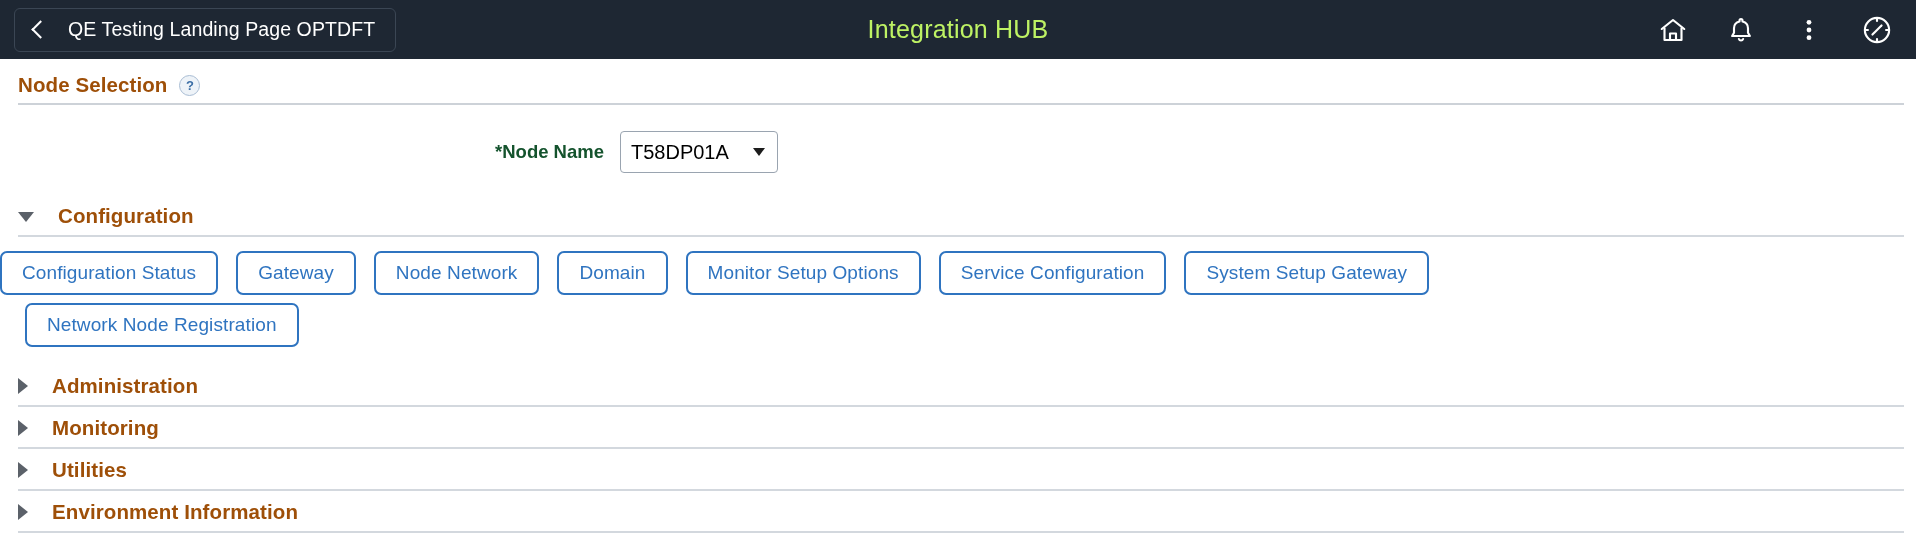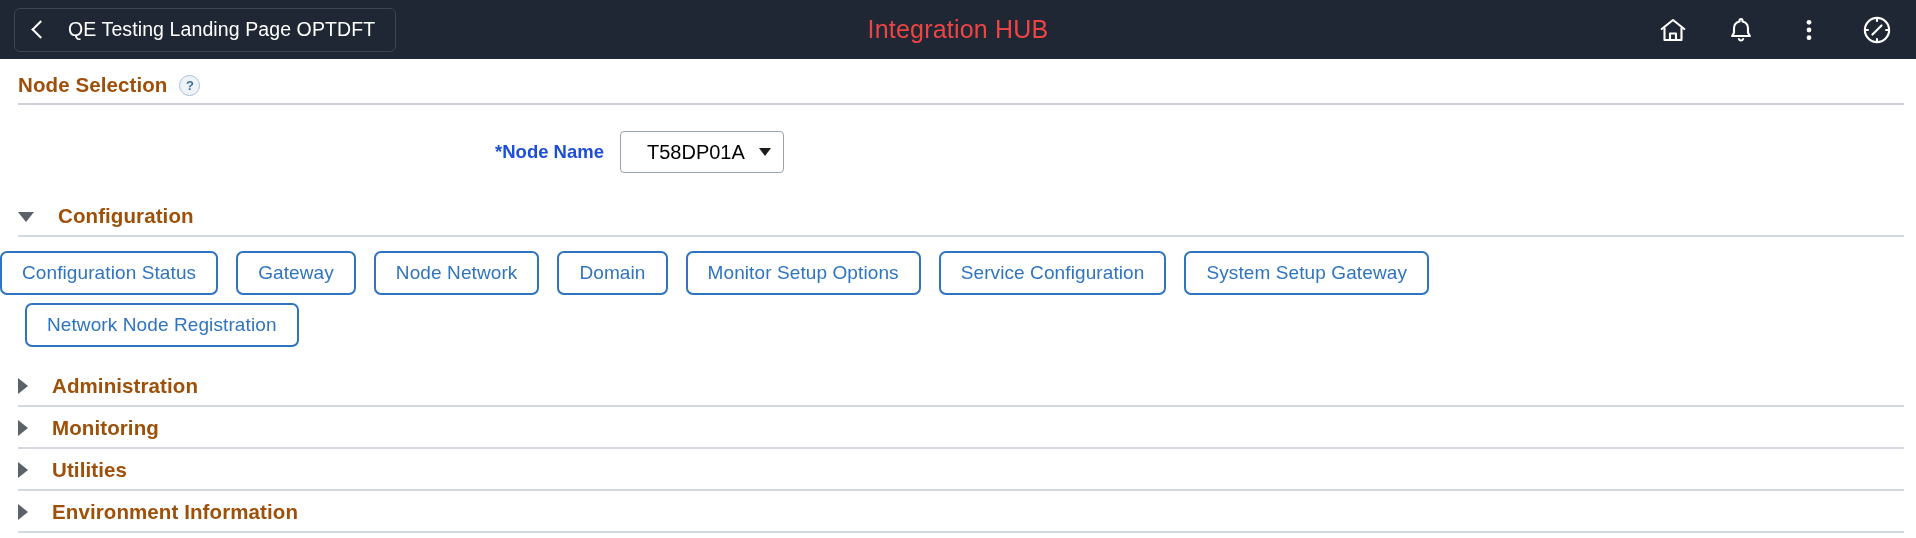--- a/index.html
+++ b/index.html
@@ -61,21 +61,21 @@
     letter-spacing: 0.1px;
   }
   .app-title {
     position: absolute;
     left: 0;
     right: 0;
     top: 0;
     height: 59px;
     line-height: 59px;
     text-align: center;
-    color: #ef4444;
+    color: #bef264;
     font-size: 25px;
     pointer-events: none;
     letter-spacing: 0.2px;
   }
   .header-icons {
     position: absolute;
     right: 22px;
     top: 0;
     height: 59px;
     display: flex;
@@ -139,31 +139,31 @@
     align-items: center;
     justify-content: flex-start;
     padding: 26px 0 22px 0;
   }
   .field-label {
     width: 620px;
     text-align: right;
     padding-right: 16px;
     font-size: 18.5px;
     font-weight: bold;
-    color: #1d4ed8;
+    color: #14532d;
     white-space: nowrap;
   }
   .dropdown {
     display: inline-flex;
     align-items: center;
     justify-content: space-between;
     gap: 14px;
     min-width: 158px;
     height: 42px;
-    padding: 0 12px 0 26px;
+    padding: 0 12px 0 10px;
     background: #ffffff;
     border: 1px solid #9aa4b0;
     border-radius: 4px;
     box-shadow: inset 0 1px 0 #ffffff;
     cursor: pointer;
   }
   .dropdown-value {
     font-size: 20px;
     color: #000000;
     white-space: nowrap;

